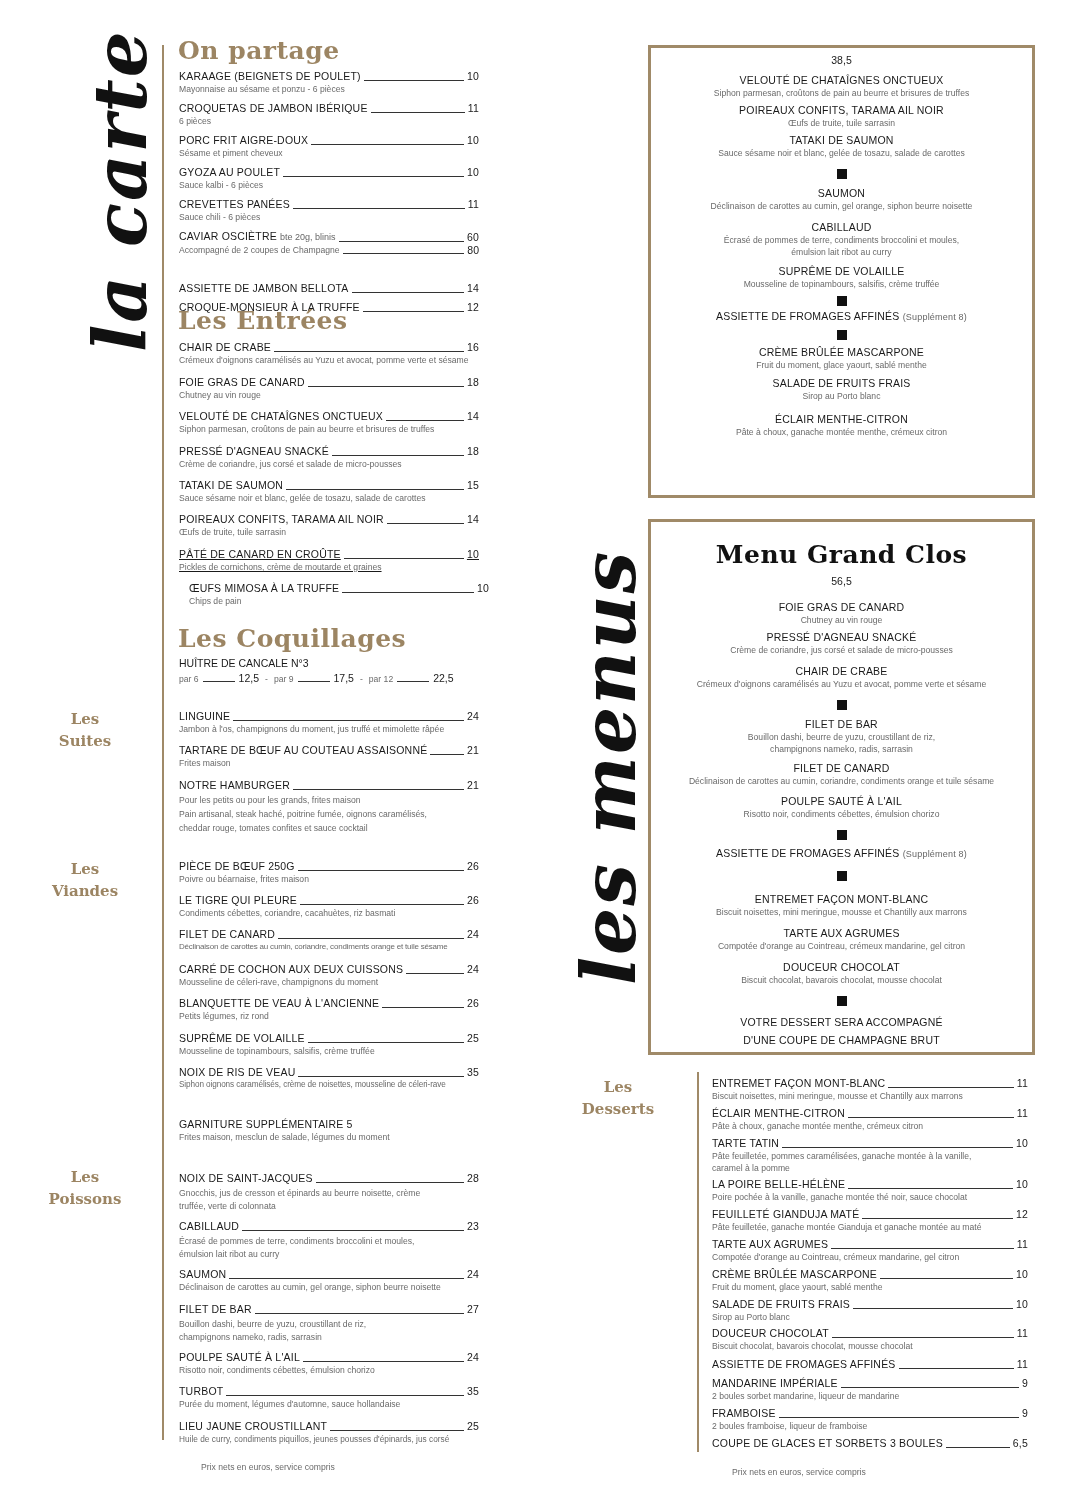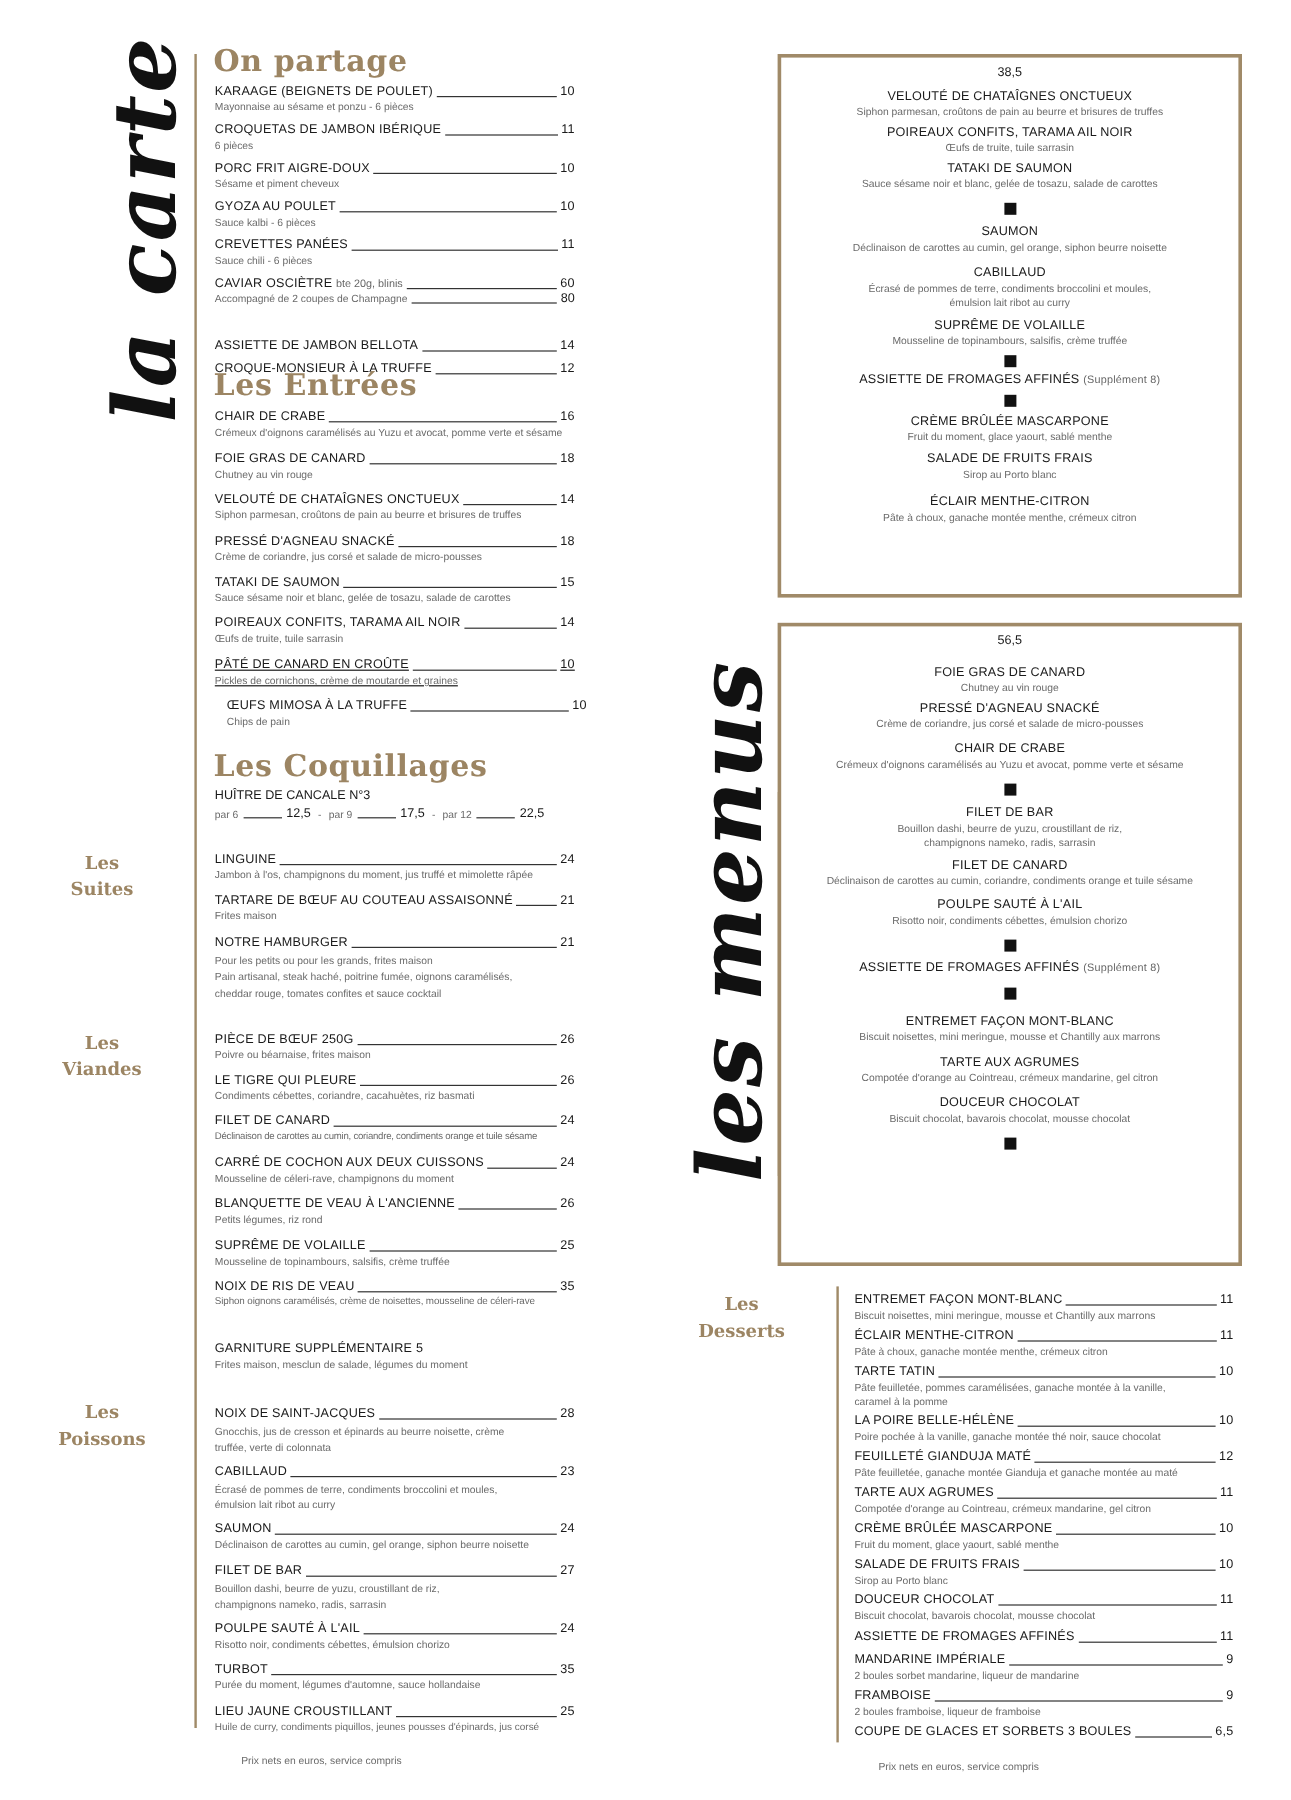--- a/index.html
+++ b/index.html
@@ -424,20 +424,21 @@
         <div class="d">Sirop au Porto blanc</div>
       </div>
     <div class="mi" style="margin-top:11px;">
         <div class="n">ÉCLAIR MENTHE-CITRON</div>
         <div class="d">Pâte à choux, ganache montée menthe, crémeux citron</div>
       </div>
   </div>
 </div>
 
 <div class="box" style="left:648px; top:519px; width:381px; height:530px;">
+  <div class="btitle">Menu Grand Clos</div>
   <div class="bprice">56,5</div>
   <div style="margin-top:14px;">
     <div class="mi">
         <div class="n">FOIE GRAS DE CANARD</div>
         <div class="d">Chutney au vin rouge</div>
       </div>
     <div class="mi" style="margin-top:5px;">
         <div class="n">PRESSÉ D'AGNEAU SNACKÉ</div>
         <div class="d">Crème de coriandre, jus corsé et salade de micro-pousses</div>
       </div>
@@ -470,20 +471,24 @@
       </div>
     <div class="mi" style="margin-top:9px;">
         <div class="n">TARTE AUX AGRUMES</div>
         <div class="d">Compotée d'orange au Cointreau, crémeux mandarine, gel citron</div>
       </div>
     <div class="mi" style="margin-top:9px;">
         <div class="n">DOUCEUR CHOCOLAT</div>
         <div class="d">Biscuit chocolat, bavarois chocolat, mousse chocolat</div>
       </div>
     <div class="sq" style="margin-top:10px;"></div>
+    <div class="mi" style="margin-top:10px;">
+      <div class="n">VOTRE DESSERT SERA ACCOMPAGNÉ</div>
+      <div class="n" style="margin-top:5px;">D'UNE COUPE DE CHAMPAGNE BRUT</div>
+    </div>
   </div>
 </div>
 
 <div class="side-head" style="left:548px; top:1076px;">
   <div>Les</div>
   <div>Desserts</div>
 </div>
 
 <div class="item" style="left:712px; top:1077px; width:316px;">
   <div class="row">

